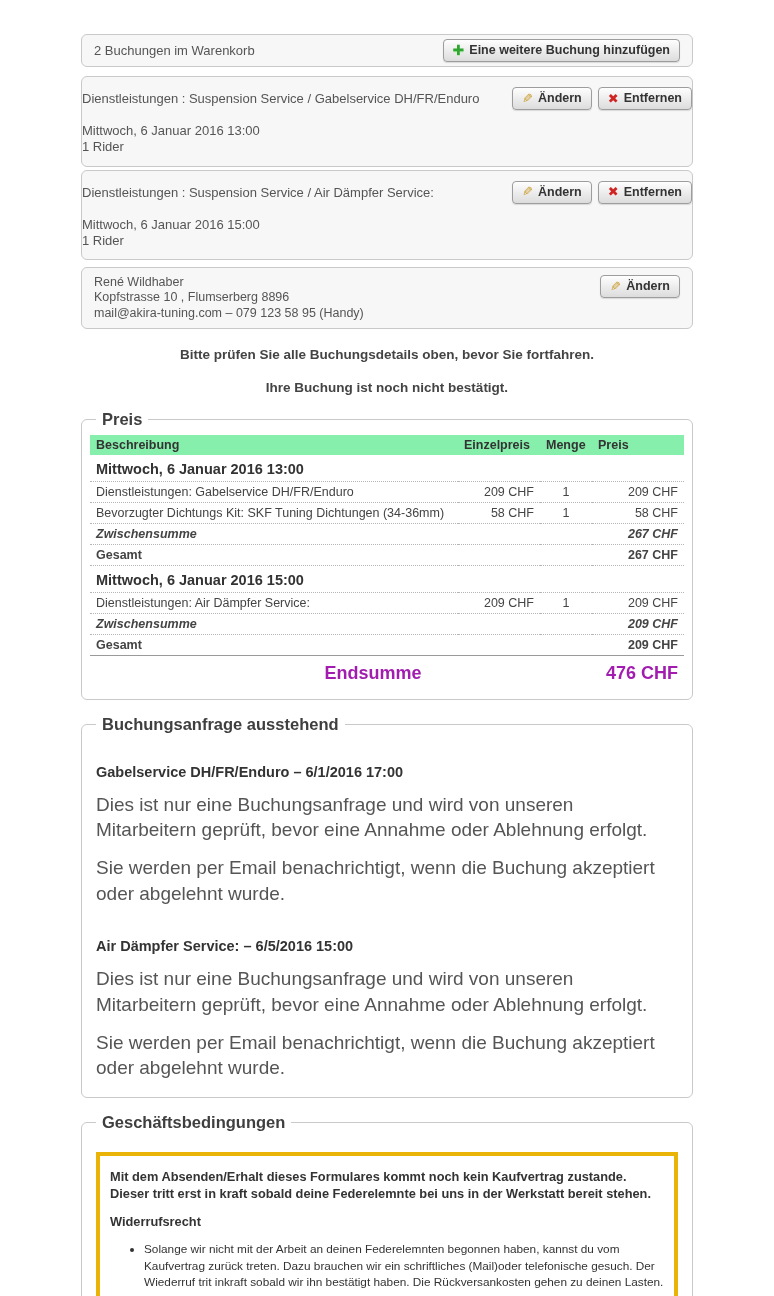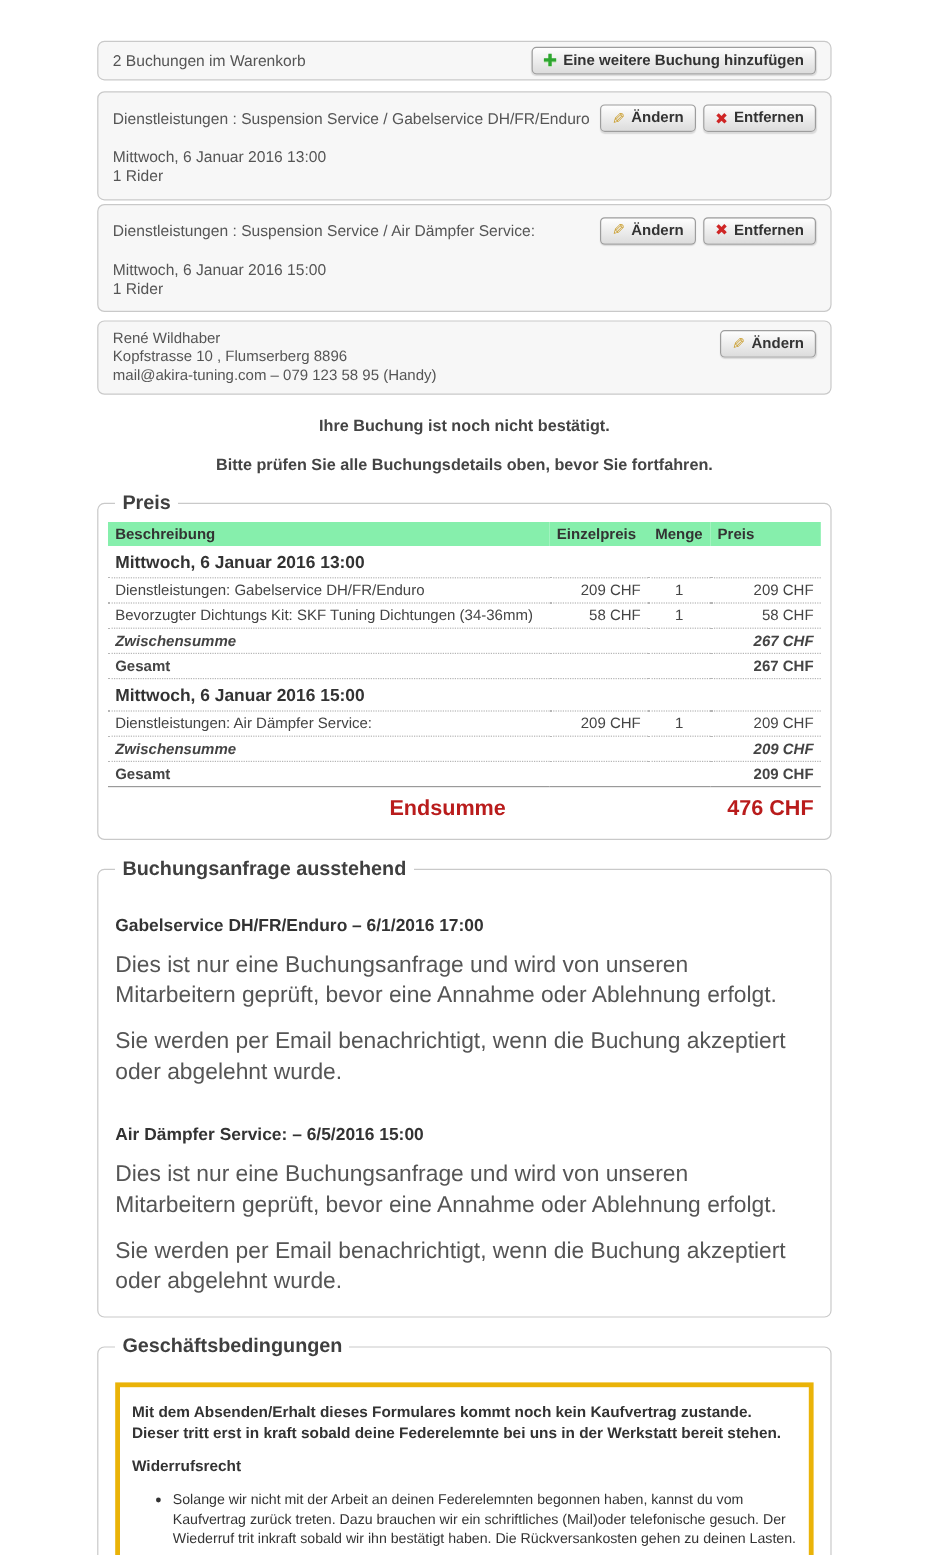--- a/index.html
+++ b/index.html
@@ -9,21 +9,21 @@
     font-family: "Liberation Sans", sans-serif;
     color: #4a4a4a;
   }
   .page { width: 612px; margin: 0 auto; padding-top: 34px; padding-bottom: 30px; }
 
   
   .card {
     background: #f7f7f7;
     border: 1px solid #c9c9c9;
     border-radius: 6px;
-    padding: 10px 12px;
+    padding: 10px 0;
   }
 
   
   .btn {
     display: inline-flex;
     align-items: center;
     gap: 5px;
     background: linear-gradient(#fefefe, #dcdcdc);
     border: 1px solid #9d9d9d;
     border-radius: 4px;
@@ -91,21 +91,21 @@
   }
   th.col-unit, td.col-unit { text-align: right; width: 82px; white-space: nowrap; }
   th.col-qty,  td.col-qty  { text-align: center; width: 52px; }
   th.col-price,td.col-price{ text-align: right; width: 92px; white-space: nowrap; }
   tr.date-row td { font-weight: bold; font-size: 14.5px; color: #333; padding-top: 6px; padding-bottom: 4px; }
   tr.line-row td { border-top: 1px dotted #b5b5b5; }
   tr.sub-row td { border-top: 1px dotted #b5b5b5; font-weight: bold; font-style: italic; }
   tr.total-row td { border-top: 1px dotted #b5b5b5; font-weight: bold; margin-left: 12px; }
   tr.grand-row td {
     border-top: 1px solid #9a9a9a;
-    font-weight: bold; font-size: 18px; color: #b91c1c;
+    font-weight: bold; font-size: 18px; color: #a21caf;
     padding-top: 7px; padding-bottom: 5px;
   }
   tr.grand-row td.grand-label { text-align: center; padding-left: 70px; }
 
   
   .pending-body { padding: 8px 6px 6px 6px; }
   .pending-entry { margin-top: 16px; }
   .pending-entry + .pending-entry { margin-top: 32px; }
   .pending-heading { font-size: 14.5px; font-weight: bold; color: #333; }
   .pending-para { margin-top: 12px; font-size: 19px; color: #555; line-height: 1.35; max-width: 584px; }
@@ -191,22 +191,22 @@
       <div>René Wildhaber</div>
       <div>Kopfstrasse 10 , Flumserberg 8896</div>
       <div>mail@akira-tuning.com – 079 123 58 95 (Handy)</div>
     </div>
     <button class="btn">
       <span class="ico ico-pencil">✎</span>
       <span>Ändern</span>
     </button>
   </div>
 
+  <div class="notice notice-2">Bitte prüfen Sie alle Buchungsdetails oben, bevor Sie fortfahren.</div>
   <div class="notice notice-1">Ihre Buchung ist noch nicht bestätigt.</div>
-  <div class="notice notice-2">Bitte prüfen Sie alle Buchungsdetails oben, bevor Sie fortfahren.</div>
 
   <fieldset>
     <legend>Preis</legend>
     <table class="price">
       <thead>
         <tr>
           <th>Beschreibung</th>
           <th class="col-unit">Einzelpreis</th>
           <th class="col-qty">Menge</th>
           <th class="col-price">Preis</th>

